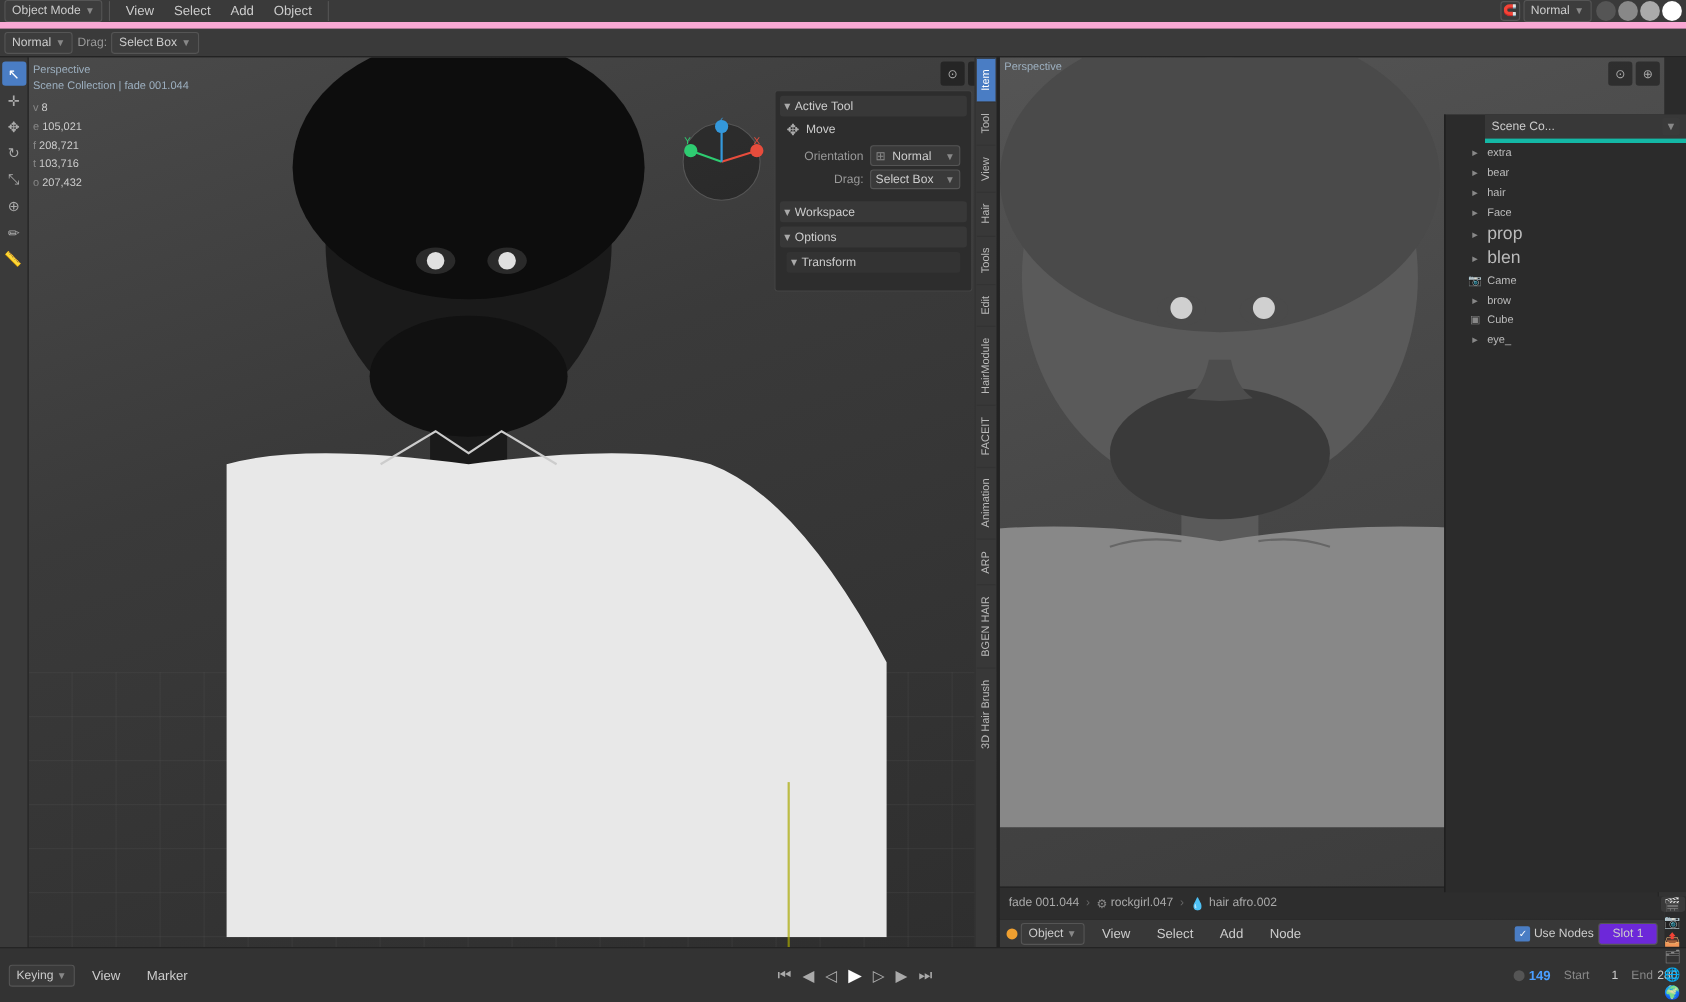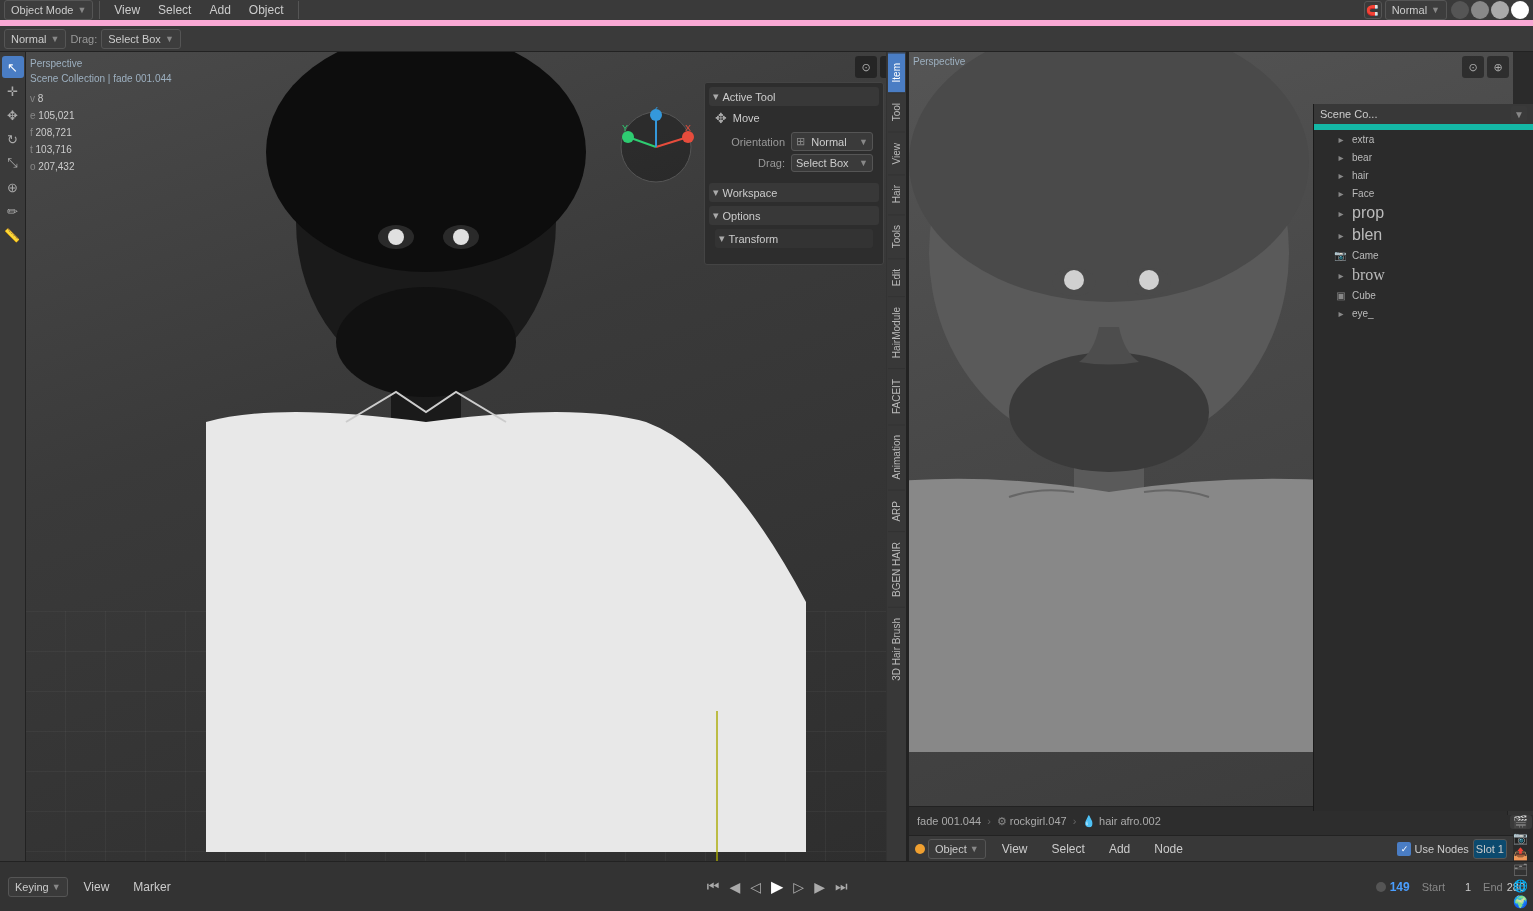--- a/index.html
+++ b/index.html
@@ -262,26 +262,26 @@
       padding: 0 8px;
       gap: 8px;
     }
     .bottom-bar-section {
       display: flex;
       align-items: center;
       gap: 4px;
       height: 22px;
     }
     .bb-btn {
-      background: #0c4a6e;
+      background: #6d28d9;
       border: 1px solid #555;
       border-radius: 3px;
       color: #ccc;
       font-size: 11px;
-      padding: 2px 2px;
+      padding: 2px 12px;
       cursor: pointer;
       height: 20px;
       display: flex;
       align-items: center;
     }
     .bb-dropdown {
       display: flex;
       align-items: center;
       background: #3a3a3a;
       border: 1px solid #555;
@@ -627,21 +627,21 @@
       <span style="color:#666;">›</span>
       <span style="display:flex;align-items:center;gap:3px;">
         <span style="color:#888;font-size:11px;">💧</span>
         <span style="color:#aaa;font-size:11px;">hair afro.002</span>
       </span>
     </div>
   </div>
 
   <div class="props-panel">
 
-    <div style="height:26px;background:#383838;border-bottom:6px solid #14b8a6;display:flex;align-items:center;padding:0 6px;font-size:11px;color:#ccc;gap:4px;">
+    <div style="height:26px;background:#383838;border-bottom:4px solid #14b8a6;display:flex;align-items:center;padding:0 6px;font-size:11px;color:#ccc;gap:4px;margin-left:36px;">
       <span>Scene Co...</span>
       <div style="margin-left:auto;display:flex;gap:2px;">
         <div style="width:16px;height:16px;background:#3a3a3a;border-radius:2px;cursor:pointer;display:flex;align-items:center;justify-content:center;font-size:10px;color:#888;">▼</div>
       </div>
     </div>
 
     <div style="overflow-y:auto;height:calc(100% - 26px);">
       <div class="fr-item fr-item-indent">
         <span class="fr-item-icon">▸</span>
         <span style="font-size:10px;">extra</span>
@@ -665,21 +665,21 @@
       <div class="fr-item fr-item-indent">
         <span class="fr-item-icon">▸</span>
         <span style="font-size:16px;">blen</span>
       </div>
       <div class="fr-item fr-item-indent">
         <span class="fr-item-icon">📷</span>
         <span style="font-size:10px;">Came</span>
       </div>
       <div class="fr-item fr-item-indent">
         <span class="fr-item-icon">▸</span>
-        <span style="font-size:16px;font-family:Liberation Serif, serif;">brow</span>
+        <span style="font-size:10px;">brow</span>
       </div>
       <div class="fr-item fr-item-indent">
         <span class="fr-item-icon">▣</span>
         <span style="font-size:10px;">Cube</span>
       </div>
       <div class="fr-item fr-item-indent">
         <span class="fr-item-icon">▸</span>
         <span style="font-size:10px;">eye_</span>
       </div>
     </div>

